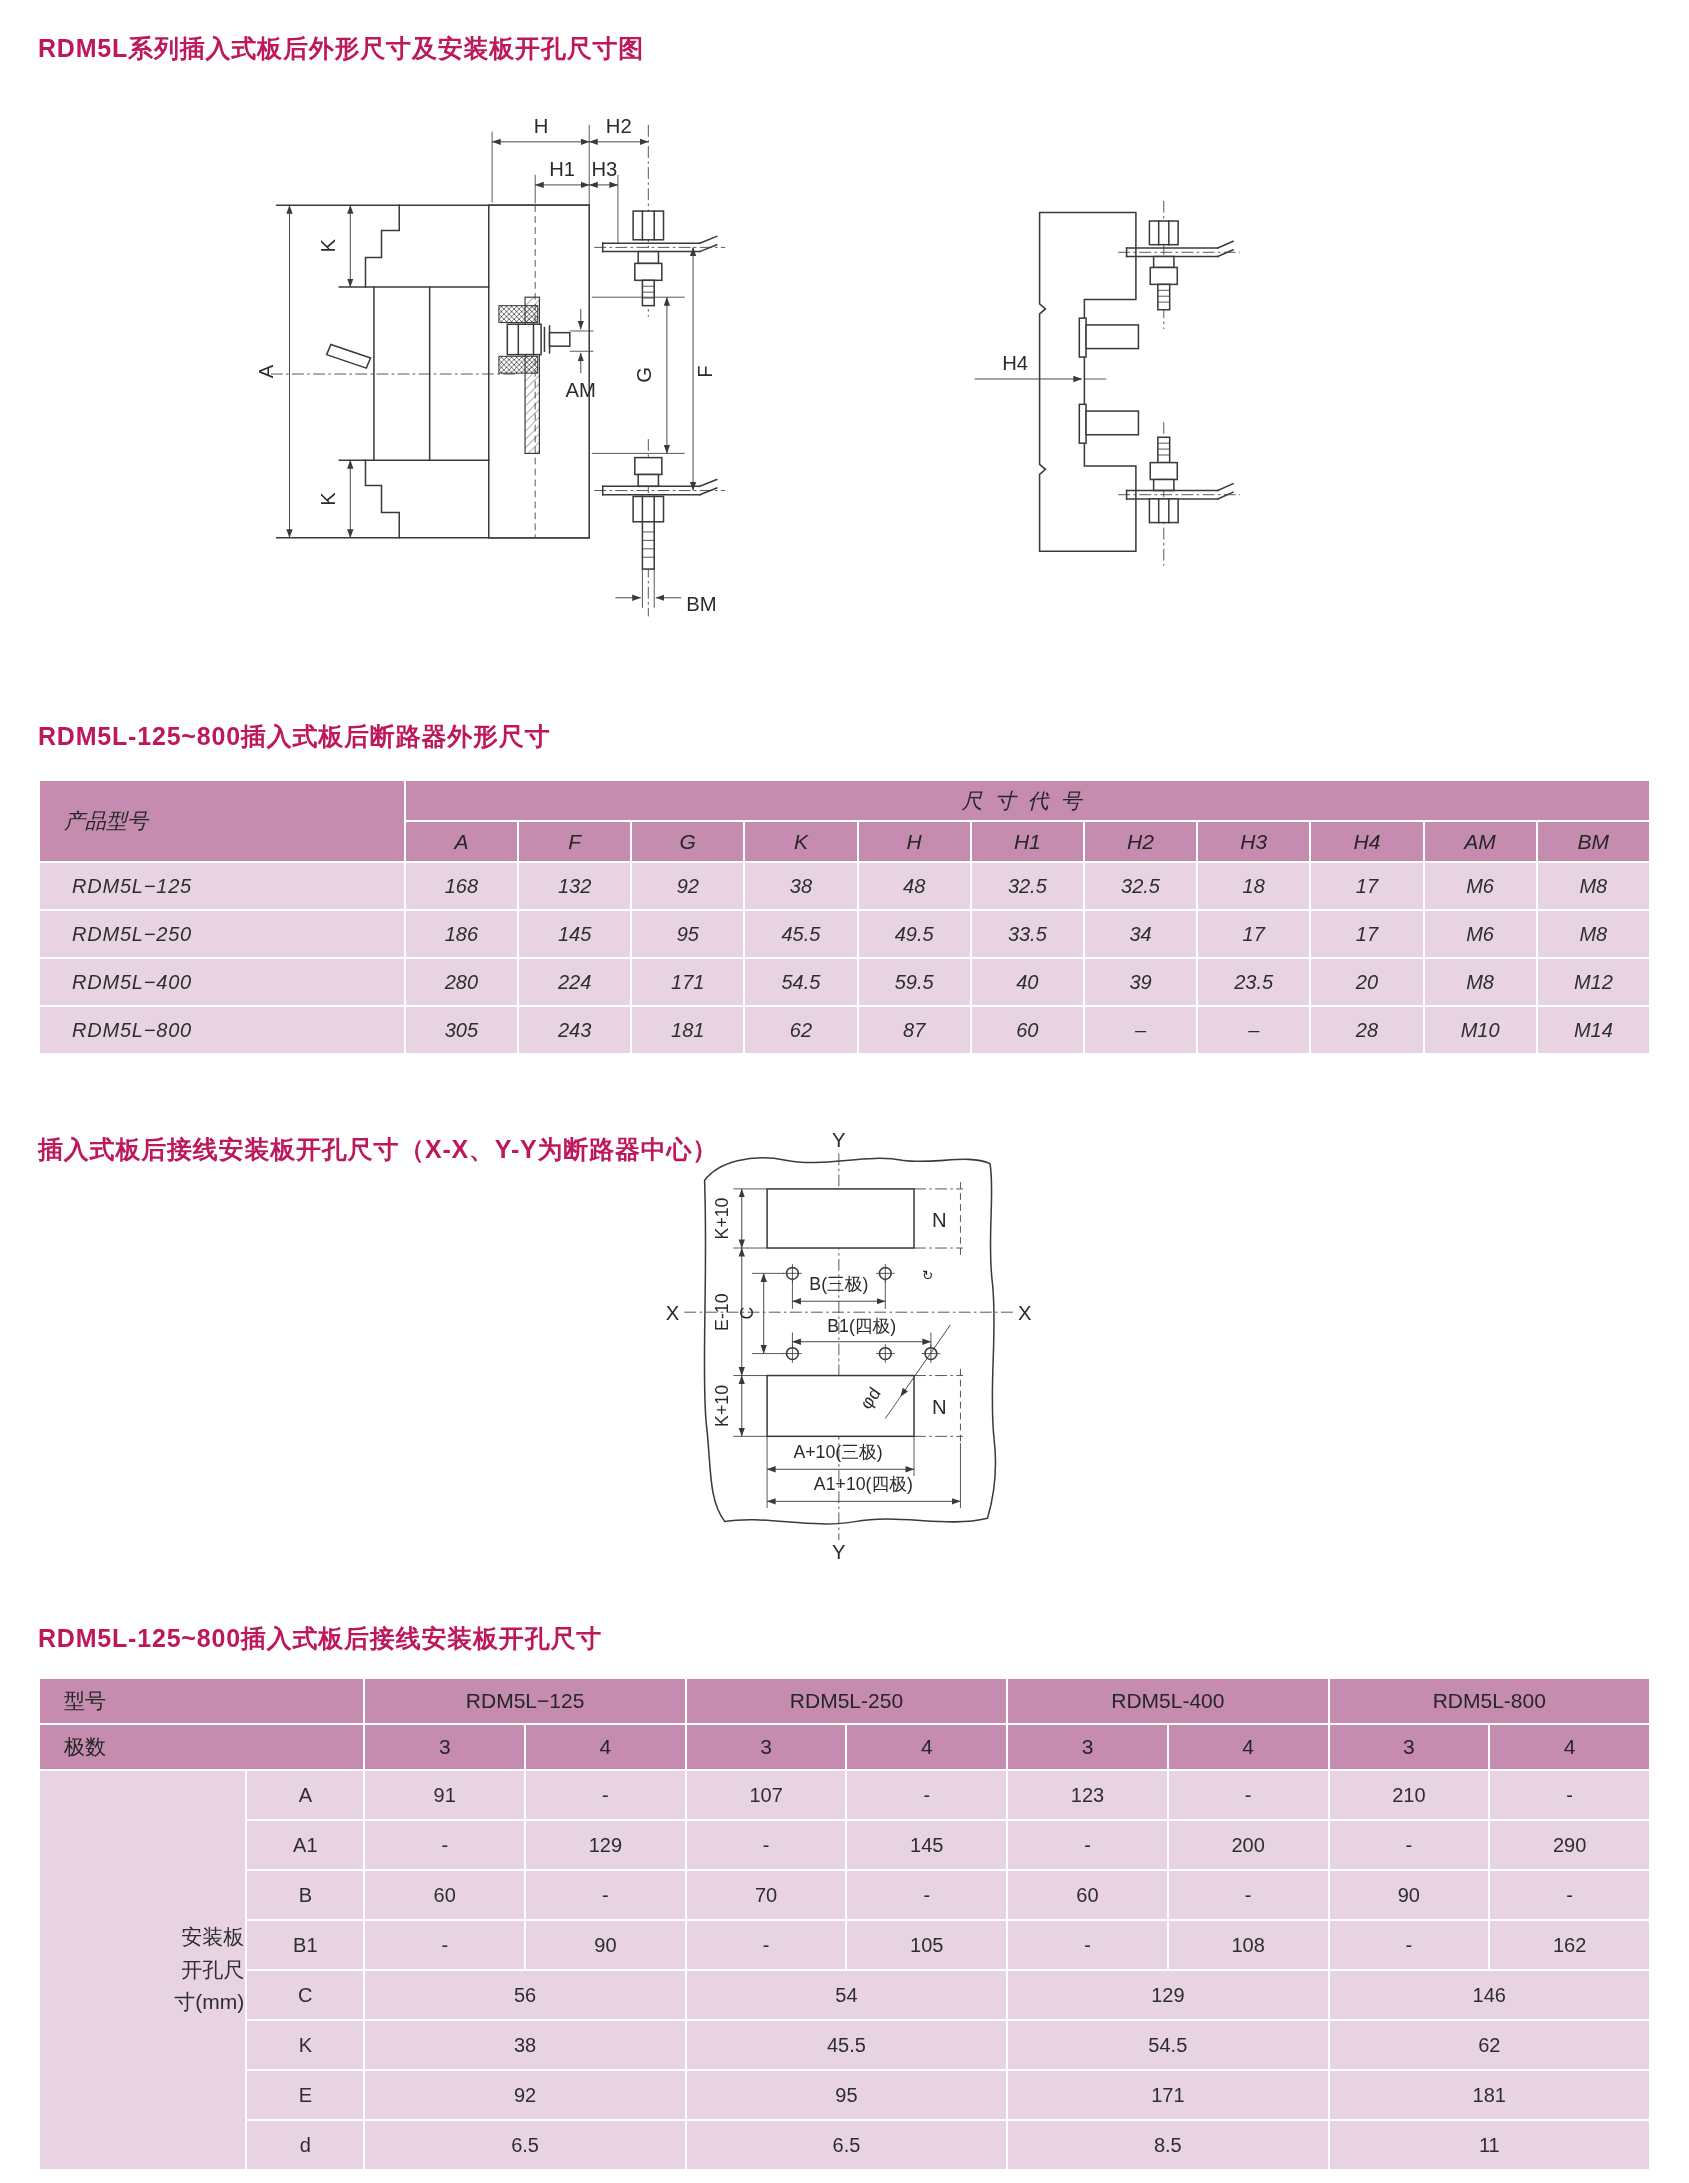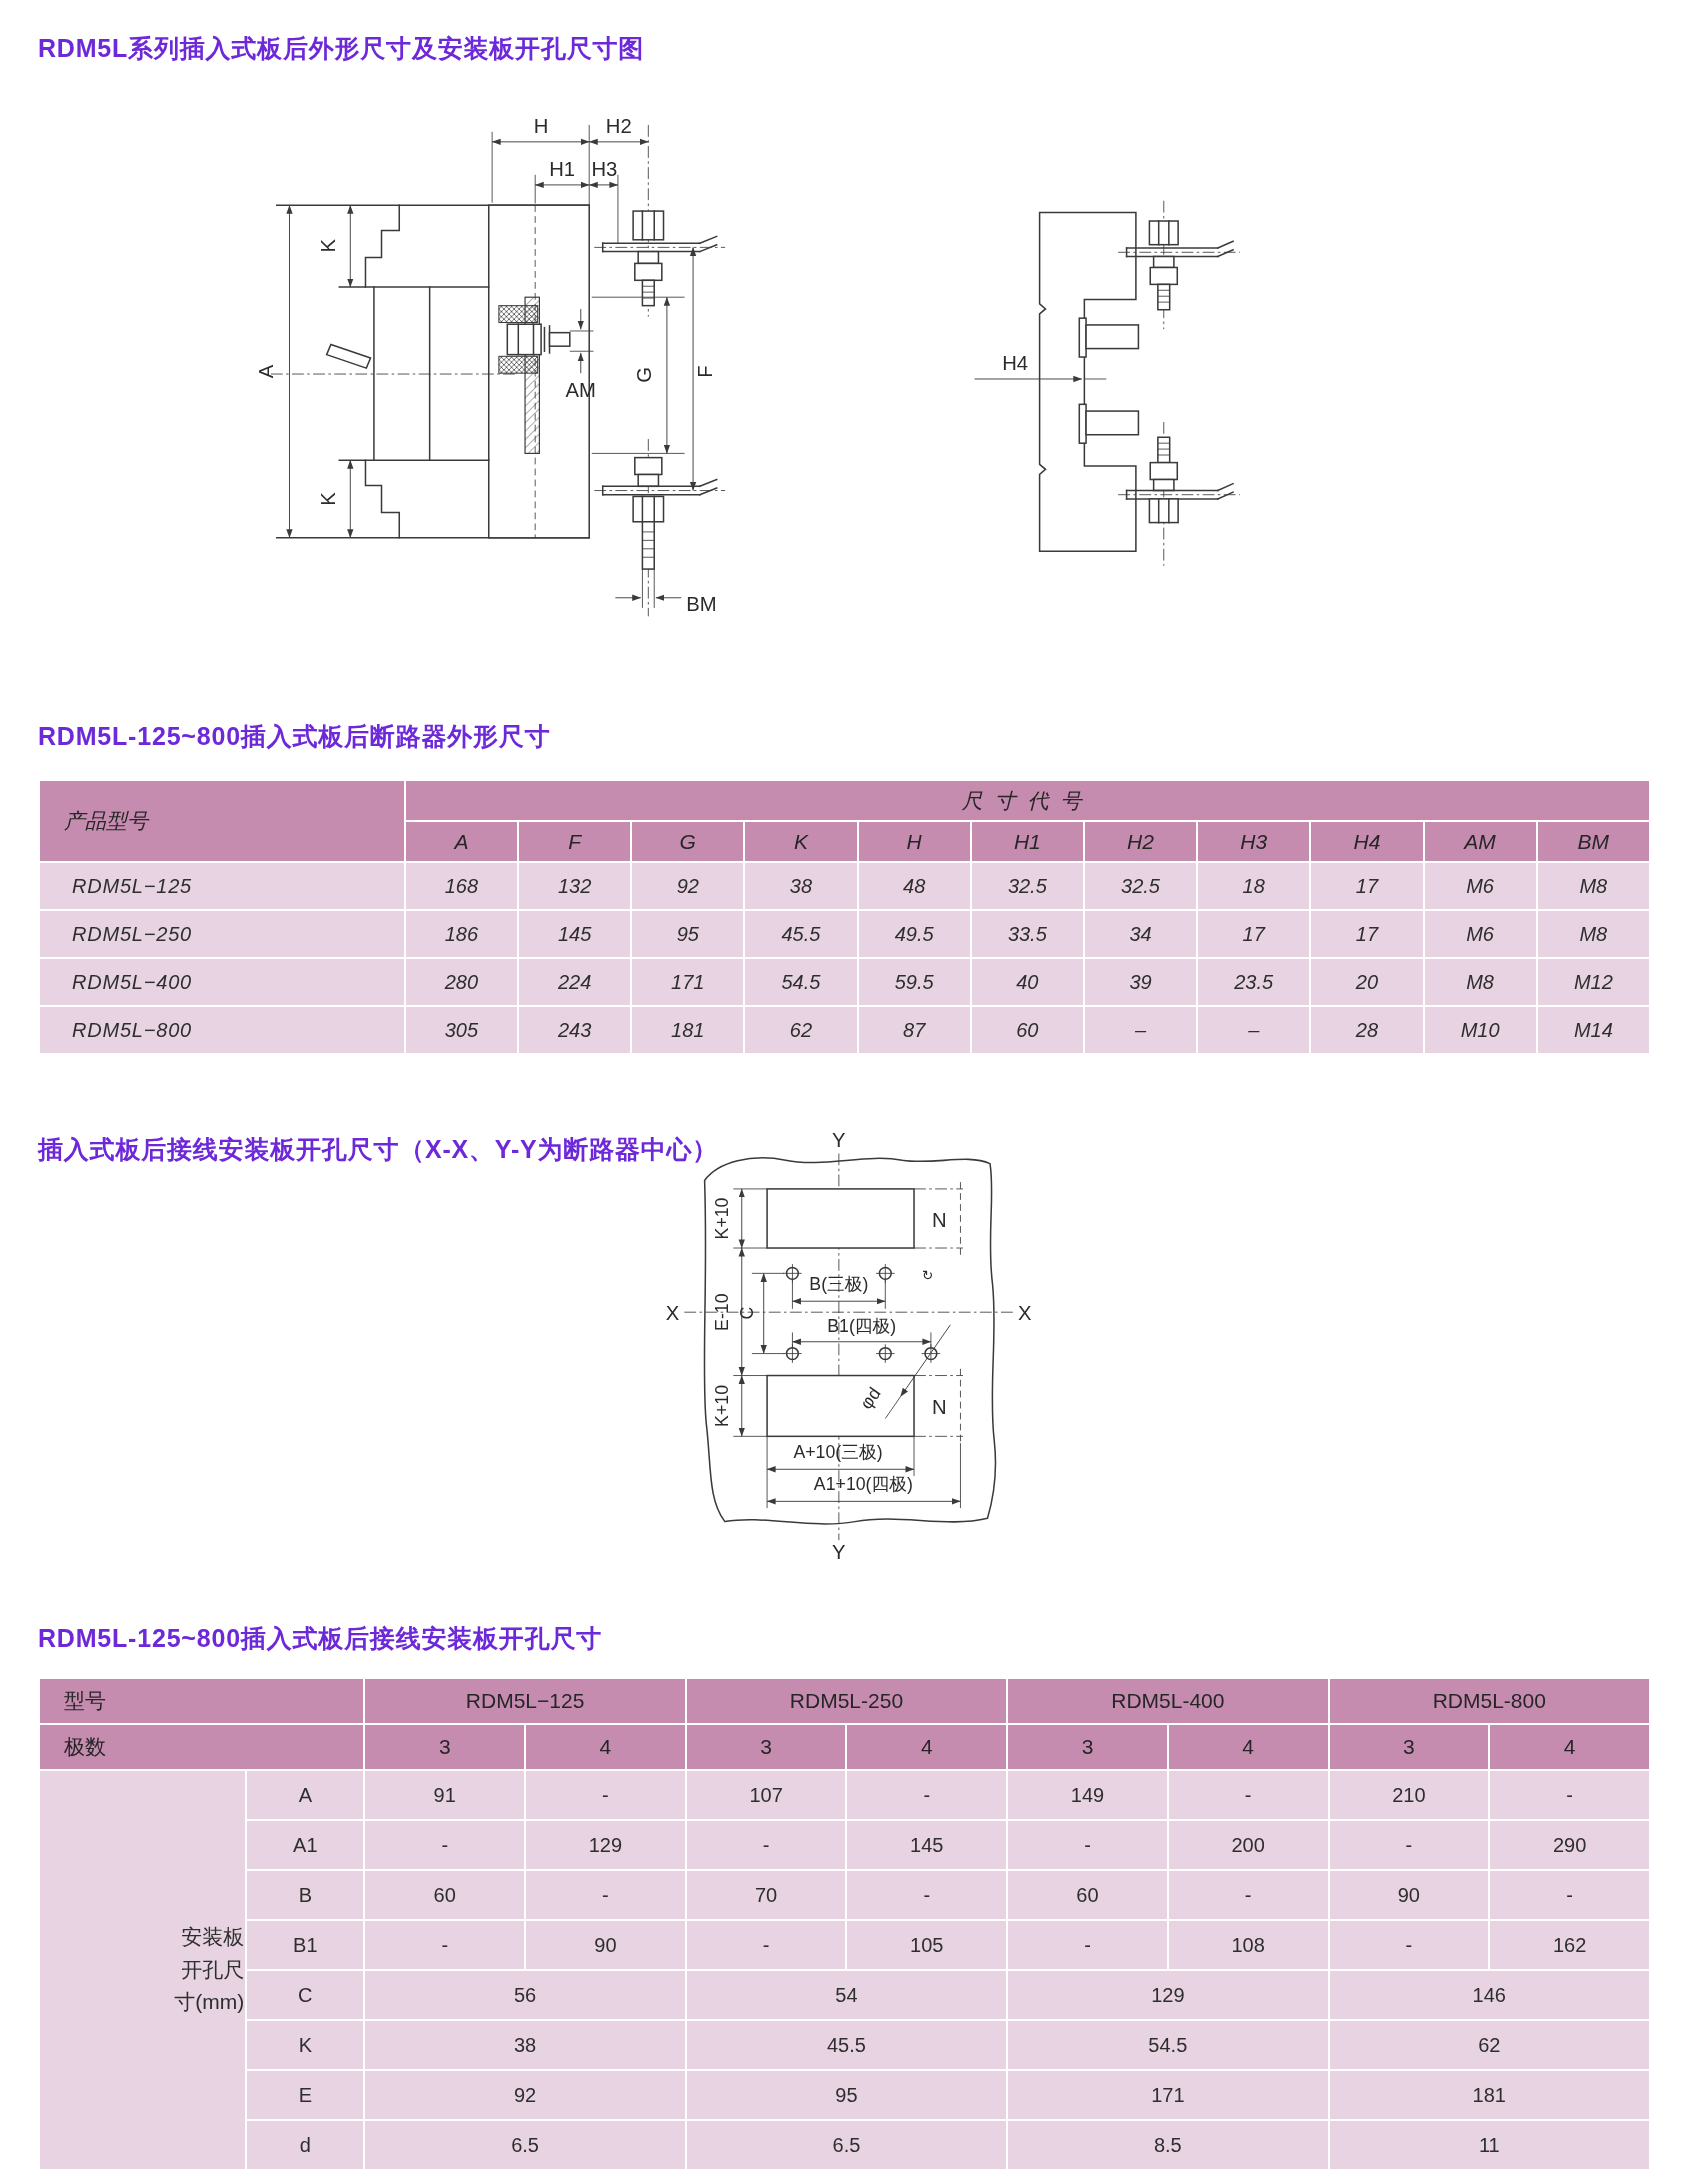--- a/index.html
+++ b/index.html
@@ -2,21 +2,21 @@
 <html style="font-size:13.5px"><head>
 <meta charset="utf-8">
 <style>
   html,body{margin:0;padding:0;}
   body{
     width:1689px;height:2183px;position:relative;background:#ffffff;
     font-family:"Liberation Sans","DejaVu Sans",sans-serif;color:#2b2b2b;
     overflow:hidden;
   }
   .sec-title{
-    position:absolute;left:38px;font-size:25px;font-weight:700;color:#6d28d9;
+    position:absolute;left:38px;font-size:25px;font-weight:700;color:#be185d;
     letter-spacing:0.8px;white-space:nowrap;
   }
   
   table.tbl{
     position:absolute;left:38px;width:1613px;table-layout:fixed;
     border-collapse:separate;border-spacing:2.5px;
   }
   table.tbl td{
     background:#e7d3e1;text-align:center;vertical-align:middle;
     font-size:20px;color:#2e2e2e;overflow:hidden;
@@ -464,21 +464,21 @@
   </tr>
   <tr class="drow">
     <td class="side" rowspan="8">安装板
 开孔尺
 寸(mm)</td>
     <td>A</td>
     <td>91</td>
     <td>-</td>
     <td>107</td>
     <td>-</td>
-    <td>149</td>
+    <td>123</td>
     <td>-</td>
     <td>210</td>
     <td>-</td>
   </tr>
   <tr class="drow">
     <td>A1</td>
     <td>-</td>
     <td>129</td>
     <td>-</td>
     <td>145</td>

